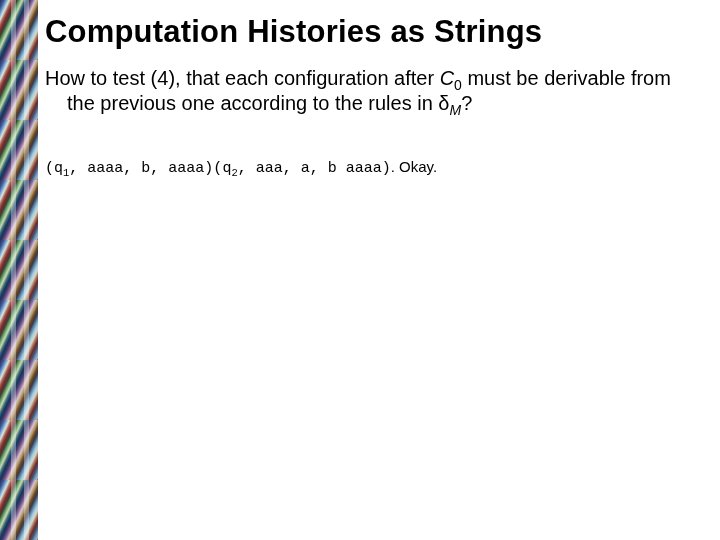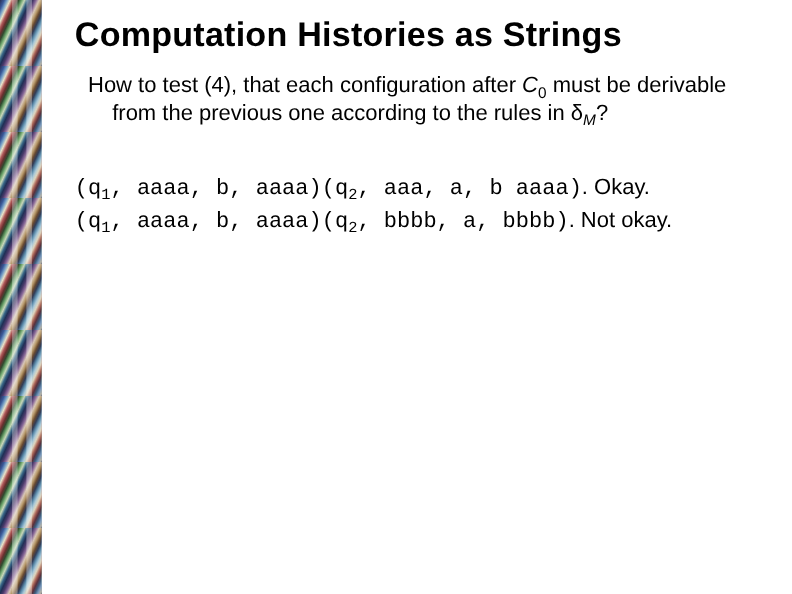--- a/index.html
+++ b/index.html
@@ -39,44 +39,44 @@
     content: "";
     position: absolute;
     top: 0; bottom: 0;
     background: rgba(255,255,255,0.35);
   }
   .border-strip::before { left: 11px; width: 5px; }
   .border-strip::after  { left: 24px; width: 5px; }
 
   .content {
     position: absolute;
-    left: 68px;
+    left: 45px;
     right: 24px;
     top: 14px;
     color: #000;
   }
 
   h1.title {
     margin: 0 0 16px 0;
     font-size: 31px;
     font-weight: bold;
     letter-spacing: 0.2px;
     color: #000;
   }
 
   .para {
     font-size: 20px;
     line-height: 1.25;
-    margin: 0 0 40px 12px;
+    margin: 0 0 40px 0;
     padding-left: 22px;
     text-indent: -22px;
   }
 
   .examples {
-    font-size: 20px;
+    font-size: 15px;
     line-height: 1.4;
     margin: 0 0 50px 0;
     font-family: Arial, Helvetica, sans-serif;
   }
   .ex-row { white-space: nowrap; }
   .mono {
     font-family: "Courier New", Courier, monospace;
   }
   sub { font-size: 0.7em; vertical-align: sub; line-height: 0; }
 
@@ -100,20 +100,17 @@
     <h1 class="title">Computation Histories as Strings</h1>
 
     <p class="para">
       <span>How to test (4), that each configuration after </span><span class="ital">C</span><sub>0</sub><span> must be derivable from the previous one according to the rules in </span><span>δ</span><sub class="ital">M</sub><span>?</span>
     </p>
 
     <div class="examples">
       <div class="ex-row">
         <span class="mono">(</span><span class="mono">q</span><sub class="mono">1</sub><span class="mono">, aaaa, b, aaaa)(</span><span class="mono">q</span><sub class="mono">2</sub><span class="mono">, aaa, a, b aaaa)</span><span>.  Okay.</span>
       </div>
-      <div class="ex-row">
-        <span class="mono">(</span><span class="mono">q</span><sub class="mono">1</sub><span class="mono">, aaaa, b, aaaa)(</span><span class="mono">q</span><sub class="mono">2</sub><span class="mono">, bbbb, a, bbbb)</span><span>.  Not okay.</span>
-      </div>
     </div>
 
 
   </div>
 </div>
 
 </body></html>

